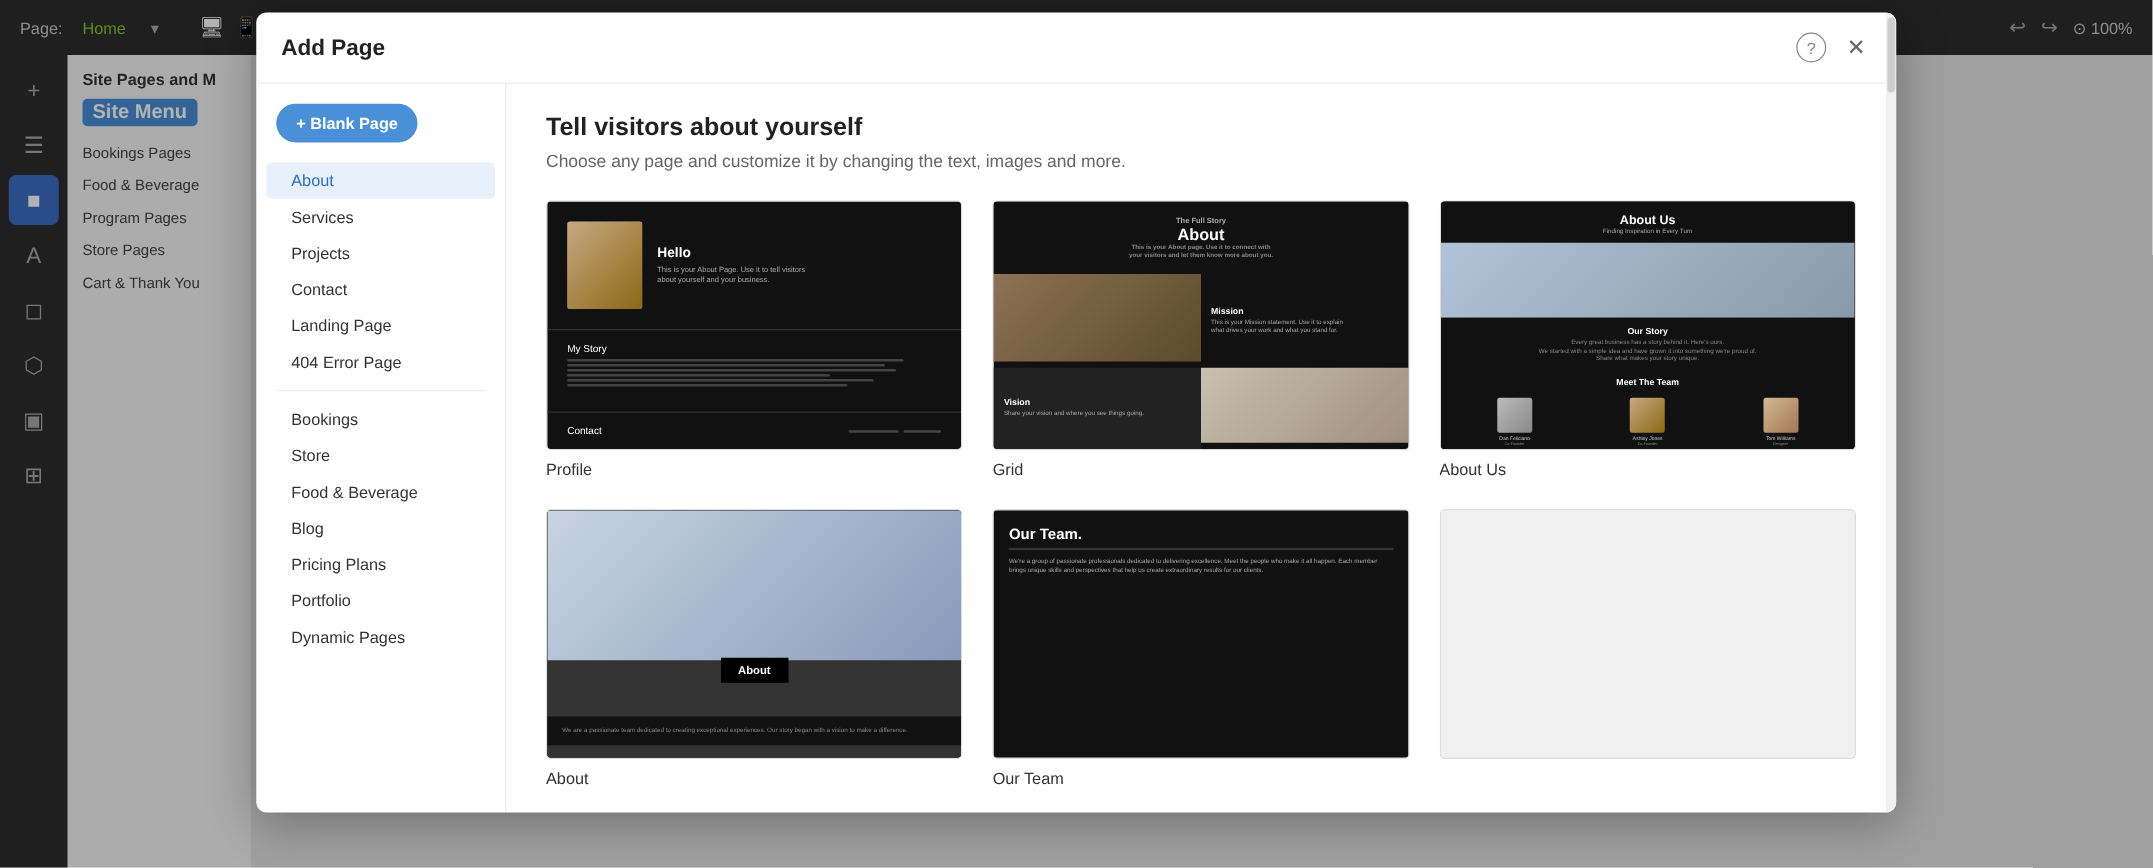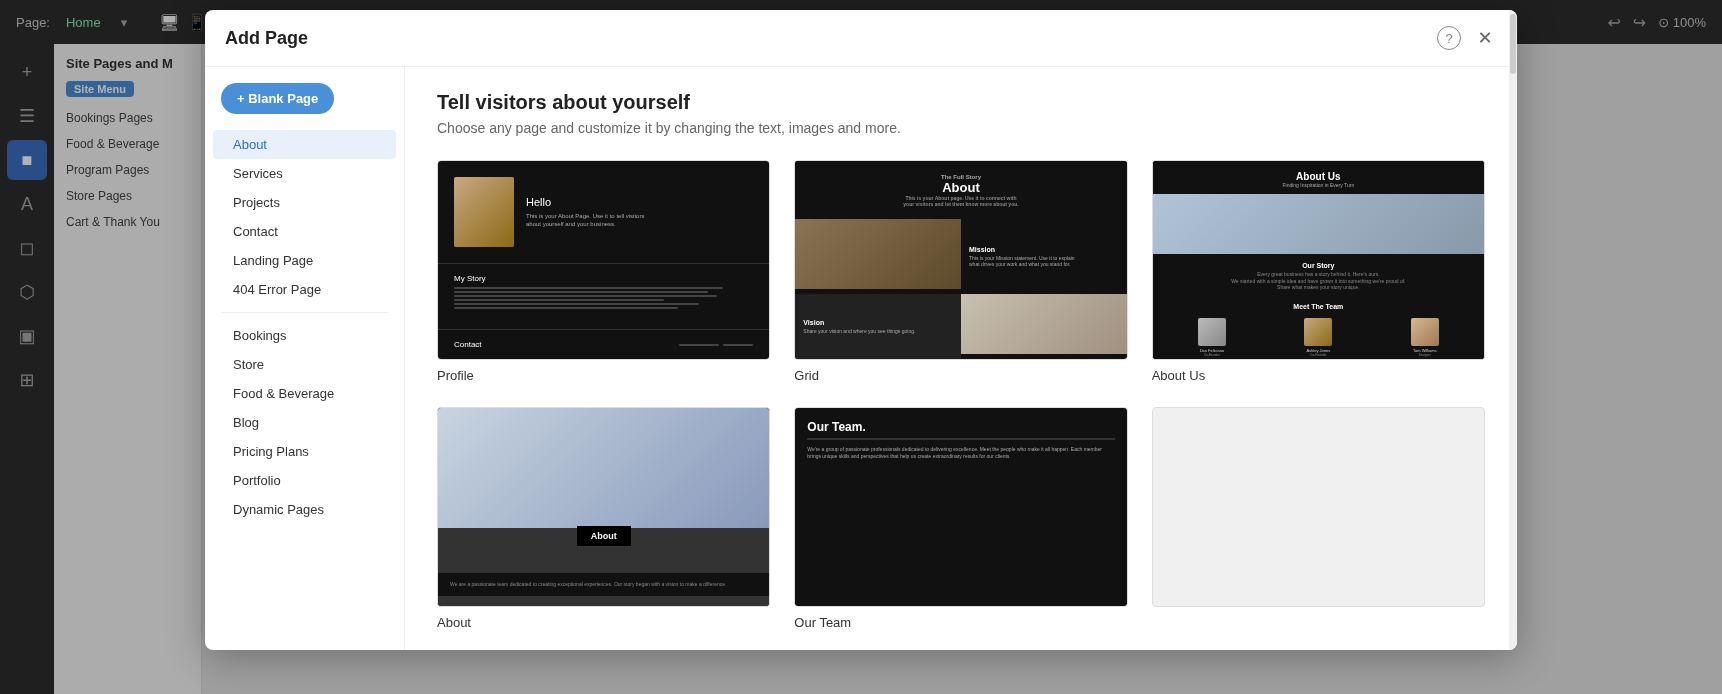--- a/index.html
+++ b/index.html
@@ -9,21 +9,21 @@
     .top-bar {
       height: 44px;
       background: #2d2d2d;
       display: flex;
       align-items: center;
       padding: 0 16px;
       gap: 16px;
       color: #ccc;
       font-size: 13px;
     }
-    .top-bar-page-name { color: #86efac; margin-right: 4px; }
+    .top-bar-page-name { color: #84cc16; margin-right: 4px; }
     .top-bar-chevron { color: #aaa; }
     .top-bar-device-icons { display: flex; gap: 8px; margin-left: 16px; }
     .device-icon { color: #ccc; font-size: 16px; cursor: pointer; }
     .device-icon.active { color: #fff; }
     .top-bar-url { flex: 1; text-align: center; font-size: 13px; color: #ccc; }
     .top-bar-url a { color: #5b9ef4; text-decoration: none; }
     .top-bar-actions { display: flex; align-items: center; gap: 12px; margin-left: auto; }
     .top-bar-undo, .top-bar-redo { color: #aaa; font-size: 16px; cursor: pointer; }
     .top-bar-zoom { color: #ccc; font-size: 13px; }
 
@@ -73,21 +73,21 @@
       color: #333;
       padding: 12px 12px 8px;
       white-space: nowrap;
       overflow: hidden;
       text-overflow: ellipsis;
     }
     .site-menu-badge {
       display: inline-block;
       background: #4a90d9;
       color: #fff;
-      font-size: 11px;
+      font-size: 16px;
       font-weight: 600;
       padding: 2px 8px;
       border-radius: 4px;
       margin: 0 12px 8px;
     }
     .site-pages-item {
       padding: 6px 12px;
       font-size: 12px;
       color: #444;
       cursor: pointer;
@@ -289,21 +289,21 @@
       overflow: hidden;
       flex-shrink: 0;
     }
     .preview-avatar-img {
       width: 100%;
       height: 100%;
       background: linear-gradient(135deg, #c8a882, #8b6914);
       border-radius: 2px;
     }
     .preview-profile-text { color: #fff; }
-    .preview-profile-title { font-size: 11px; font-weight: 400; margin-bottom: 4px; }
+    .preview-profile-title { font-size: 11px; font-weight: 700; margin-bottom: 4px; }
     .preview-profile-body { font-size: 6px; color: #aaa; line-height: 1.4; }
     .preview-story {
       padding: 10px 16px;
       flex: 1;
       border-bottom: 1px solid #333;
     }
     .preview-story-title { font-size: 8px; color: #fff; margin-bottom: 4px; }
     .preview-story-lines { display: flex; flex-direction: column; gap: 2px; }
     .preview-line { height: 2px; background: #444; border-radius: 1px; }
     .preview-contact {

